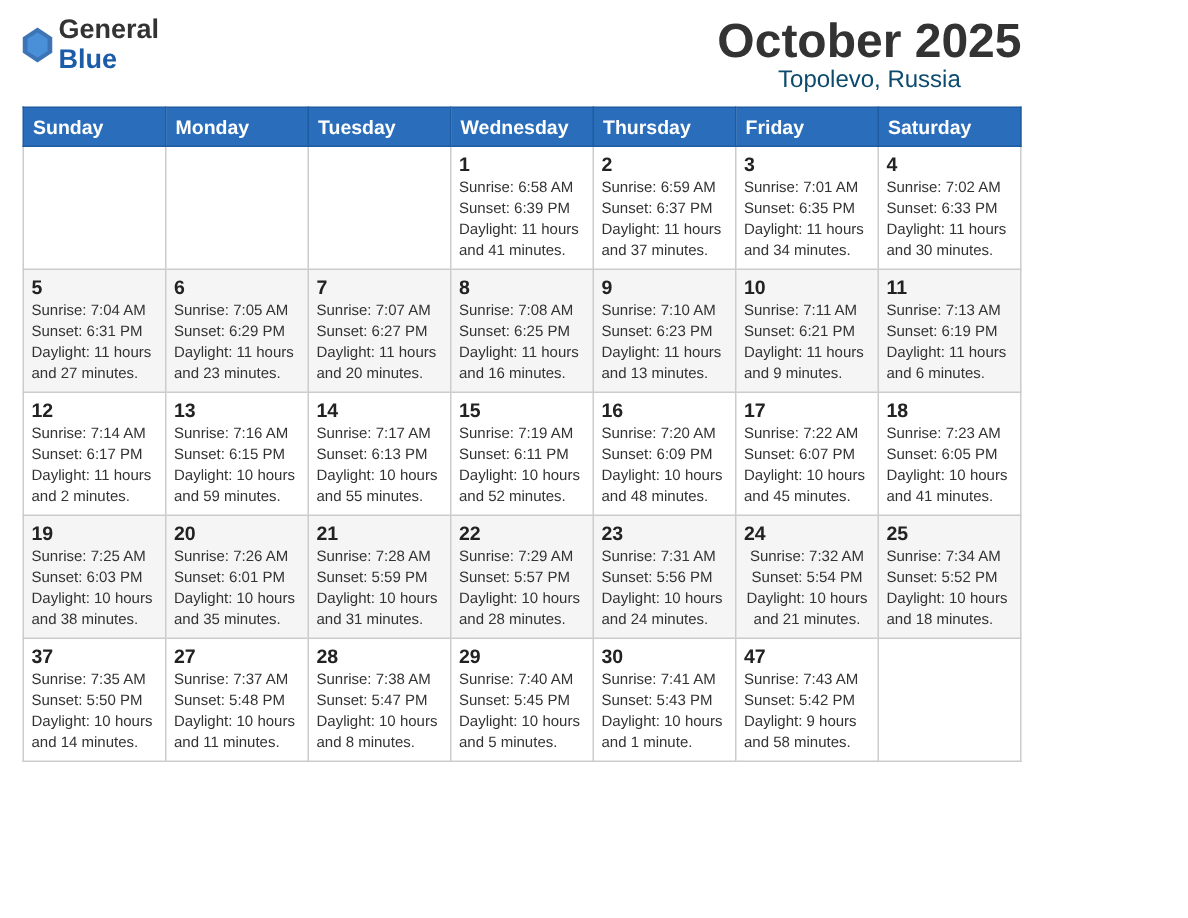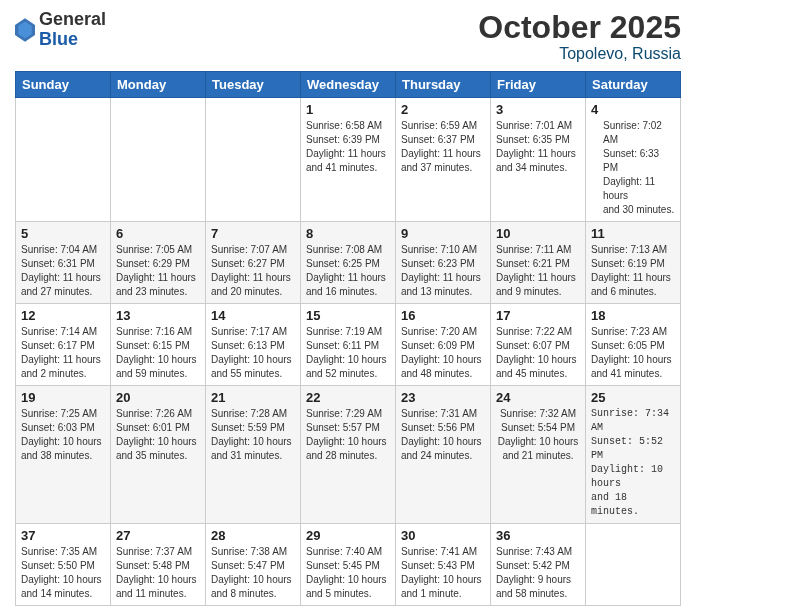--- a/index.html
+++ b/index.html
@@ -32,21 +32,21 @@
       font-weight: bold;
       line-height: 1.1;
     }
     .logo-general { color: #333; }
     .logo-blue { color: #1a5ca8; }
     .logo-icon {
       width: 20px;
       height: 24px;
     }
     .title-block {
-      text-align: right;
+      text-align: center;
     }
     .month-title {
       font-size: 32px;
       font-weight: bold;
       color: #333;
       line-height: 1.1;
     }
     .location {
       font-size: 16px;
       color: #0c4a6e;
@@ -146,21 +146,21 @@
           </td>
           <td>
             <div class="day-number">3</div>
             <div class="day-info" style="white-space: pre-line;">Sunrise: 7:01 AM
 Sunset: 6:35 PM
 Daylight: 11 hours
 and 34 minutes.</div>
           </td>
           <td>
             <div class="day-number">4</div>
-            <div class="day-info" style="white-space: pre-line; margin-left: 12px;">Sunrise: 7:02 AM
+            <div class="day-info" style="white-space: pre-line;">Sunrise: 7:02 AM
 Sunset: 6:33 PM
 Daylight: 11 hours
 and 30 minutes.</div>
           </td>
         </tr>
         <tr>
           <td>
             <div class="day-number">5</div>
             <div class="day-info" style="white-space: pre-line;">Sunrise: 7:04 AM
 Sunset: 6:31 PM
@@ -299,21 +299,21 @@
           </td>
           <td>
             <div class="day-number">24</div>
             <div class="day-info" style="white-space: pre-line; text-align: center;">Sunrise: 7:32 AM
 Sunset: 5:54 PM
 Daylight: 10 hours
 and 21 minutes.</div>
           </td>
           <td>
             <div class="day-number">25</div>
-            <div class="day-info" style="white-space: pre-line; font-family: Liberation Mono, monospace;">Sunrise: 7:34 AM
+            <div class="day-info" style="white-space: pre-line;">Sunrise: 7:34 AM
 Sunset: 5:52 PM
 Daylight: 10 hours
 and 18 minutes.</div>
           </td>
         </tr>
         <tr>
           <td>
             <div class="day-number">37</div>
             <div class="day-info" style="white-space: pre-line;">Sunrise: 7:35 AM
 Sunset: 5:50 PM
@@ -342,21 +342,21 @@
 and 5 minutes.</div>
           </td>
           <td>
             <div class="day-number">30</div>
             <div class="day-info" style="white-space: pre-line;">Sunrise: 7:41 AM
 Sunset: 5:43 PM
 Daylight: 10 hours
 and 1 minute.</div>
           </td>
           <td>
-            <div class="day-number">36</div>
+            <div class="day-number">47</div>
             <div class="day-info" style="white-space: pre-line;">Sunrise: 7:43 AM
 Sunset: 5:42 PM
 Daylight: 9 hours
 and 58 minutes.</div>
           </td>
           <td class="empty-cell"></td>
         </tr>
       </tbody>
   </table>
 </div>

